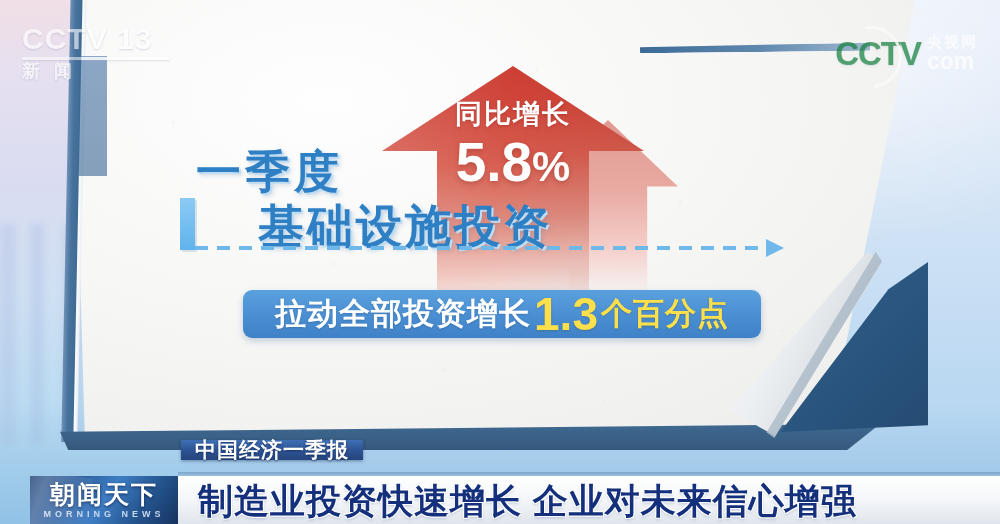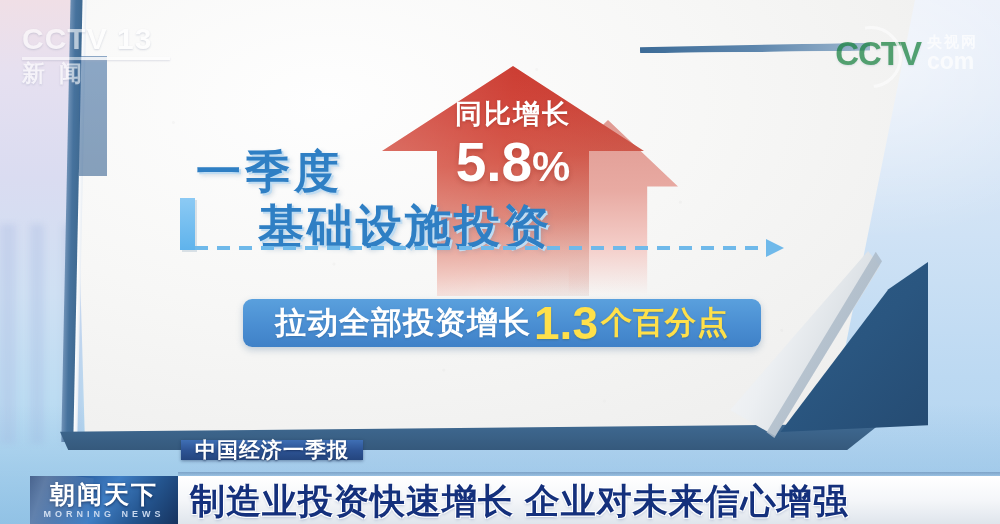--- a/index.html
+++ b/index.html
@@ -167,21 +167,21 @@
   }
   .dash-head{
     position:absolute;left:766px;top:239px;width:0;height:0;
     border-left:18px solid #6fb9ea;
     border-top:9px solid transparent;
     border-bottom:9px solid transparent;
   }
 
   
   .banner{
-    position:absolute;left:243px;top:299px;width:518px;height:48px;
+    position:absolute;left:243px;top:290px;width:518px;height:48px;
     background:linear-gradient(180deg,#5aa0dd 0%,#4a8ed2 55%,#3f81c7 100%);
     border-radius:9px;
     box-shadow:0 3px 7px rgba(70,110,150,.30);
     display:flex;align-items:center;justify-content:center;
     padding:0 6px;
   }
   .banner-txt{
     font-size:31px;font-weight:700;color:#ffffff;letter-spacing:1px;white-space:nowrap;
     text-shadow:0 1px 2px rgba(30,70,110,.30);
   }
@@ -201,21 +201,21 @@
   }
   .bug-row1{
     font-size:30px;font-weight:700;color:#ffffff;letter-spacing:1px;line-height:1;
     text-shadow:0 1px 2px rgba(120,130,160,.45);
   }
   .bug-rule{
     width:148px;height:3px;background:rgba(255,255,255,.85);margin:3px 0 2px 0;
     box-shadow:0 1px 2px rgba(120,130,160,.35);
   }
   .bug-row2{
-    font-size:23px;font-weight:700;color:#ffffff;letter-spacing:14px;line-height:1;
+    font-size:18px;font-weight:700;color:#ffffff;letter-spacing:14px;line-height:1;
     text-shadow:0 1px 2px rgba(120,130,160,.45);
   }
   .bug-blue{
     position:absolute;left:57px;top:32px;width:28px;height:120px;
     background:linear-gradient(180deg,#3f6da0,#35608f);
     opacity:.95;z-index:-1;
   }
 
   
   .wm{
@@ -264,21 +264,21 @@
   .lt-logo-en{
     position:absolute;left:0;top:34px;width:100%;text-align:center;
     font-size:9px;font-weight:700;color:#c8d8ee;letter-spacing:4px;line-height:1;
   }
   .lt-bar{
     position:absolute;left:178px;top:476px;width:822px;height:48px;
     background:linear-gradient(180deg,#ffffff 0%,#f4f6f9 50%,#dfe5ec 100%);
     border-top:1px solid #ffffff;
   }
   .lt-headline{
-    position:absolute;left:190px;top:480px;width:800px;height:42px;
+    position:absolute;left:198px;top:480px;width:800px;height:42px;
     display:flex;align-items:center;
     font-size:35px;font-weight:700;color:#14307c;letter-spacing:1px;white-space:nowrap;
     text-shadow:
       -1px -1px 0 rgba(255,255,255,.9), 1px -1px 0 rgba(255,255,255,.9),
       -1px  1px 0 rgba(255,255,255,.9), 1px  1px 0 rgba(255,255,255,.9),
        0 2px 3px rgba(120,140,180,.45);
   }
   .lt-bar-shadow{
     position:absolute;left:178px;top:472px;width:822px;height:5px;
     background:linear-gradient(180deg,rgba(40,70,120,.30),rgba(40,70,120,0));

